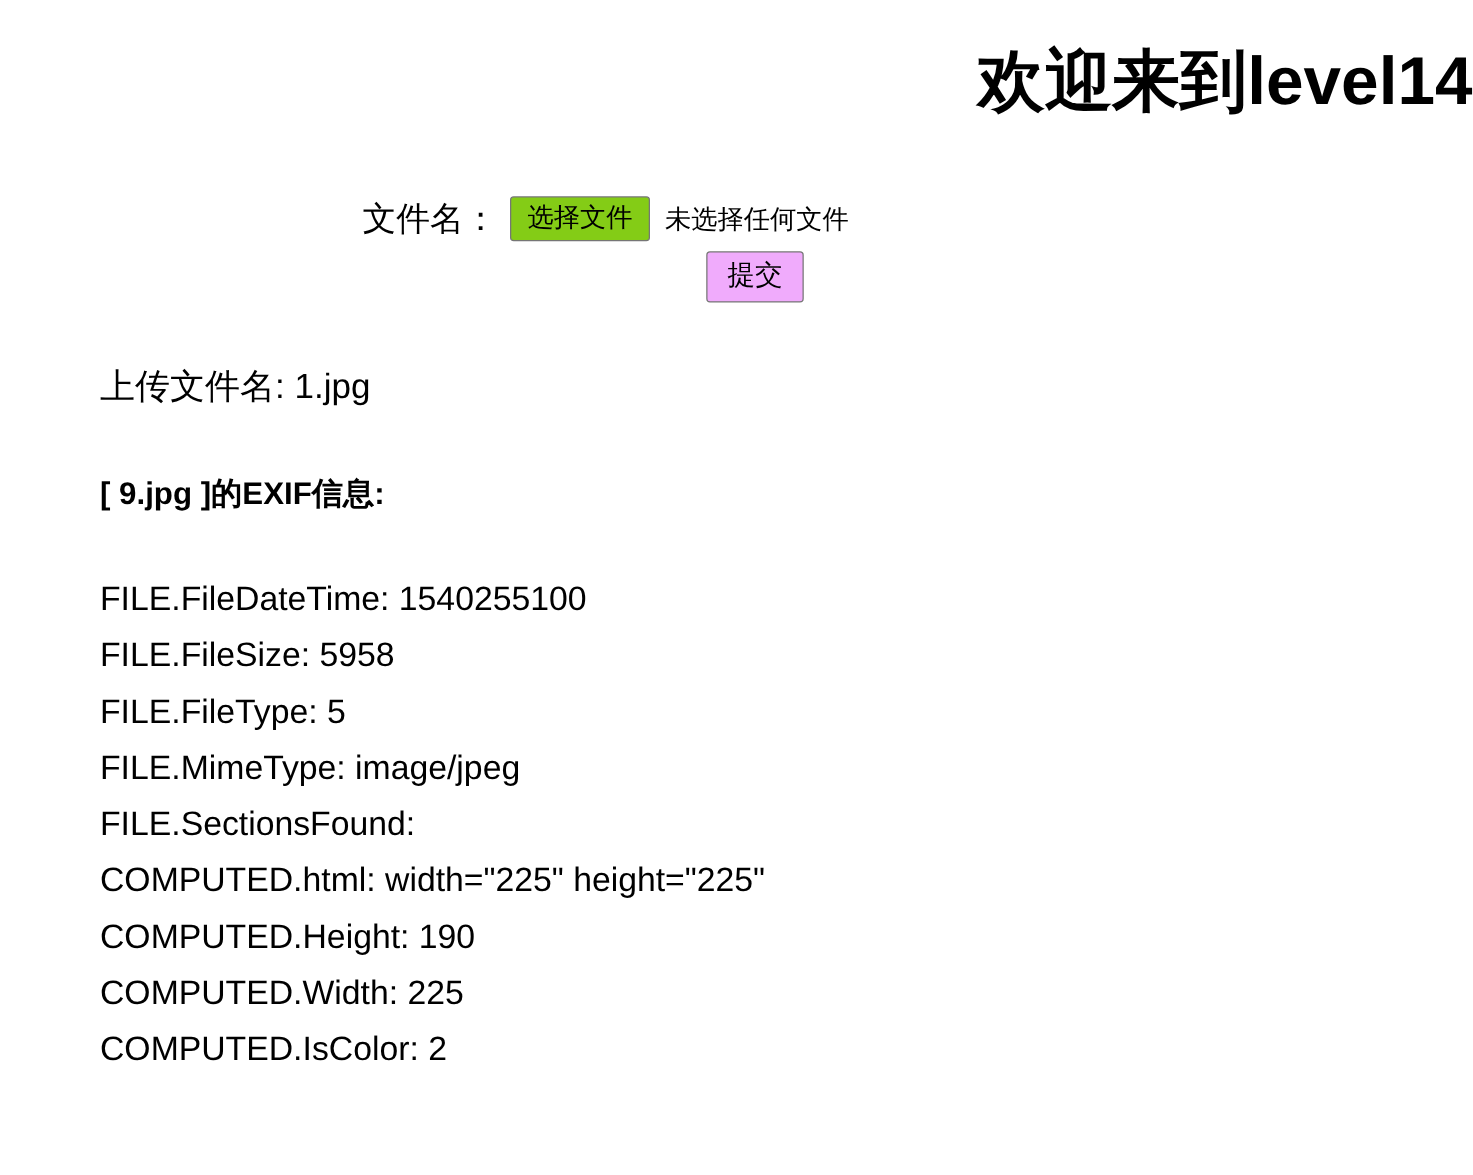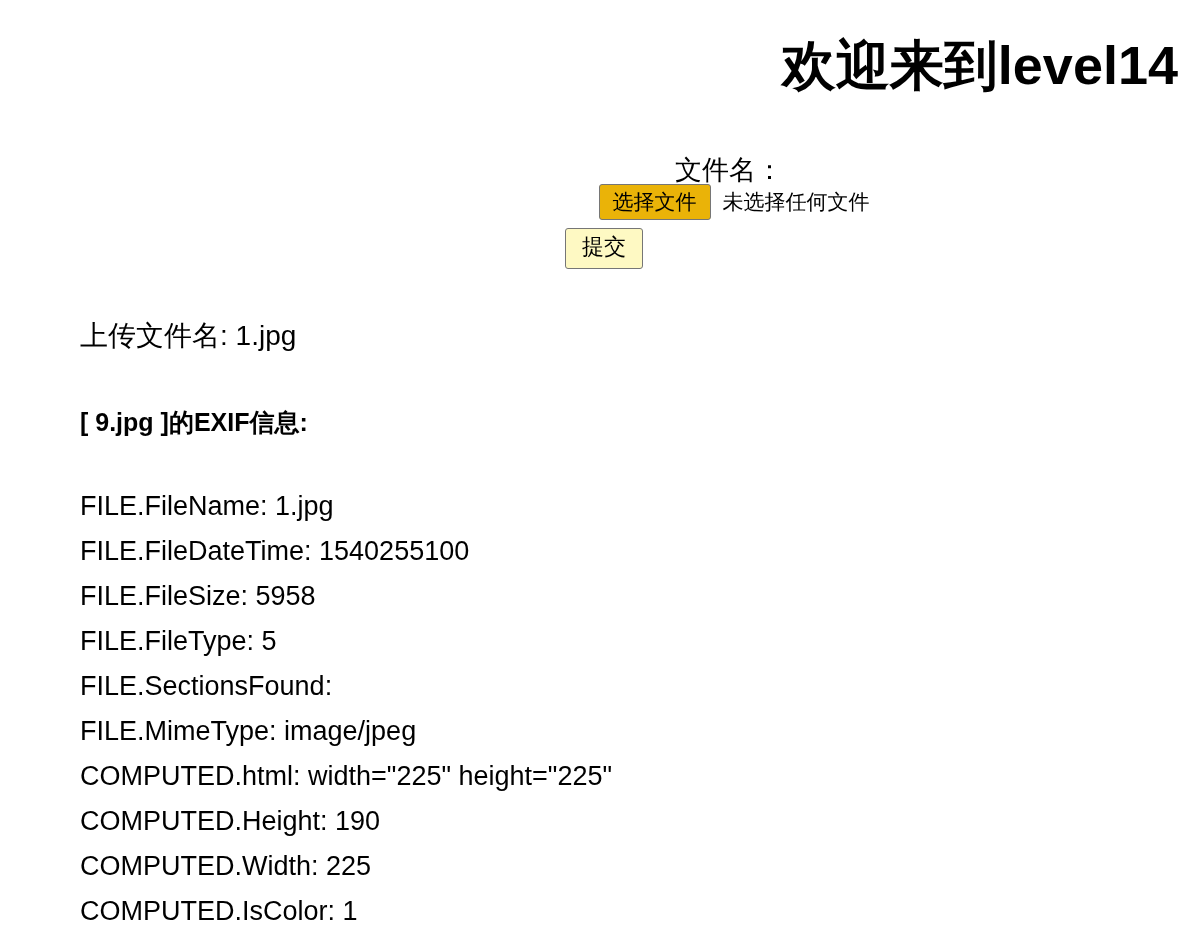--- a/index.html
+++ b/index.html
@@ -24,57 +24,56 @@
     letter-spacing: 0px;
   }
   .upload-form {
     margin-top: 62px;
     padding-left: 290px;
   }
   .form-row {
     display: flex;
     align-items: center;
     gap: 0px;
-    flex-direction: column;
   }
   .field-label {
     font-size: 27px;
     line-height: 1;
     margin-right: 10px;
     white-space: nowrap;
   }
   .file-input-wrap {
     display: flex;
     align-items: center;
   }
   .choose-file-button {
     font-family: "Liberation Sans", sans-serif;
     font-size: 21px;
     padding: 5px 13px 6px 13px;
-    background: #eab308;
+    background: #84cc16;
     border: 1px solid #767676;
     border-radius: 3px;
     color: #000;
     line-height: 1.1;
     cursor: default;
   }
   .no-file-text {
     font-size: 21px;
     margin-left: 12px;
     white-space: nowrap;
   }
   .submit-row {
     margin-top: 8px;
     padding-left: 275px;
   }
   .submit-button {
     font-family: "Liberation Sans", sans-serif;
     font-size: 22px;
     padding: 6px 16px 8px 16px;
-    background: #fef9c3;
+    background: #f0abfc;
     border: 1px solid #767676;
     border-radius: 3px;
     color: #000;
     line-height: 1.1;
     cursor: default;
   }
   .content {
     padding-left: 80px;
     margin-top: 50px;
   }
@@ -115,24 +114,23 @@
   </div>
   <div class="submit-row">
     <button type="button" class="submit-button">提交</button>
   </div>
 </div>
 
 <div class="content">
   <p class="uploaded-name">上传文件名: 1.jpg</p>
   <p class="exif-heading">[ 9.jpg ]的EXIF信息:</p>
   <ul class="exif-list">
-    <li>FILE.FileName: 1.jpg</li>
     <li>FILE.FileDateTime: 1540255100</li>
     <li>FILE.FileSize: 5958</li>
     <li>FILE.FileType: 5</li>
+    <li>FILE.MimeType: image/jpeg</li>
     <li>FILE.SectionsFound:</li>
-    <li>FILE.MimeType: image/jpeg</li>
     <li>COMPUTED.html: width="225" height="225"</li>
     <li>COMPUTED.Height: 190</li>
     <li>COMPUTED.Width: 225</li>
-    <li>COMPUTED.IsColor: 1</li>
+    <li>COMPUTED.IsColor: 2</li>
   </ul>
 </div>
 
 </body></html>

